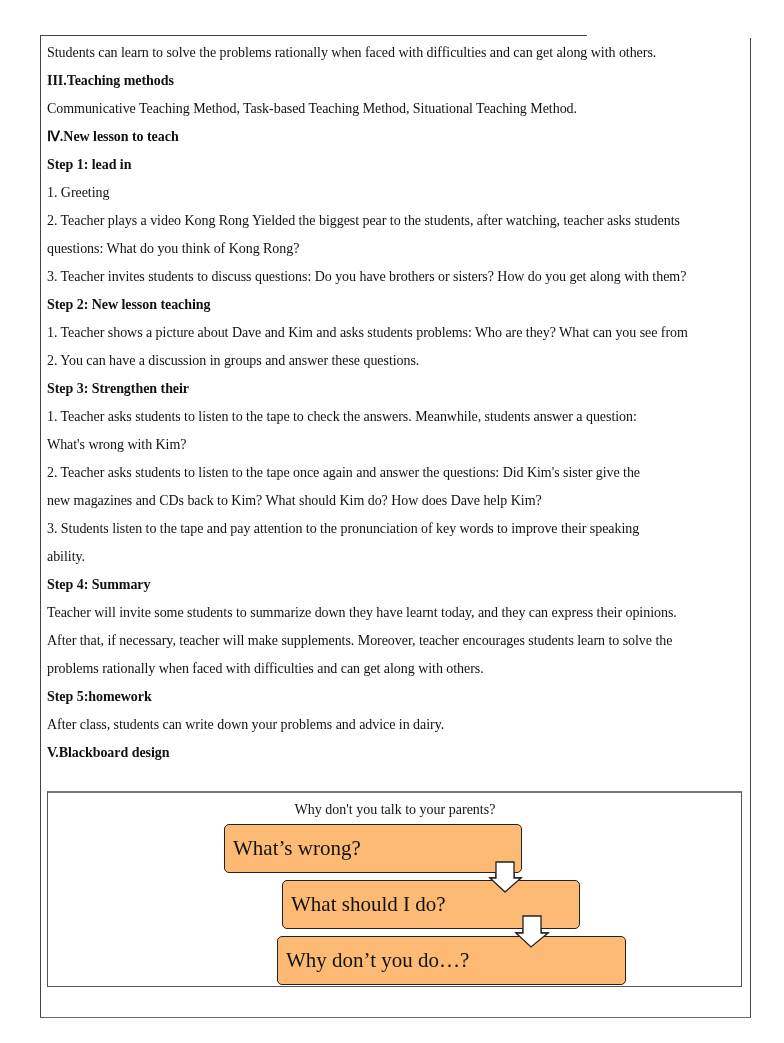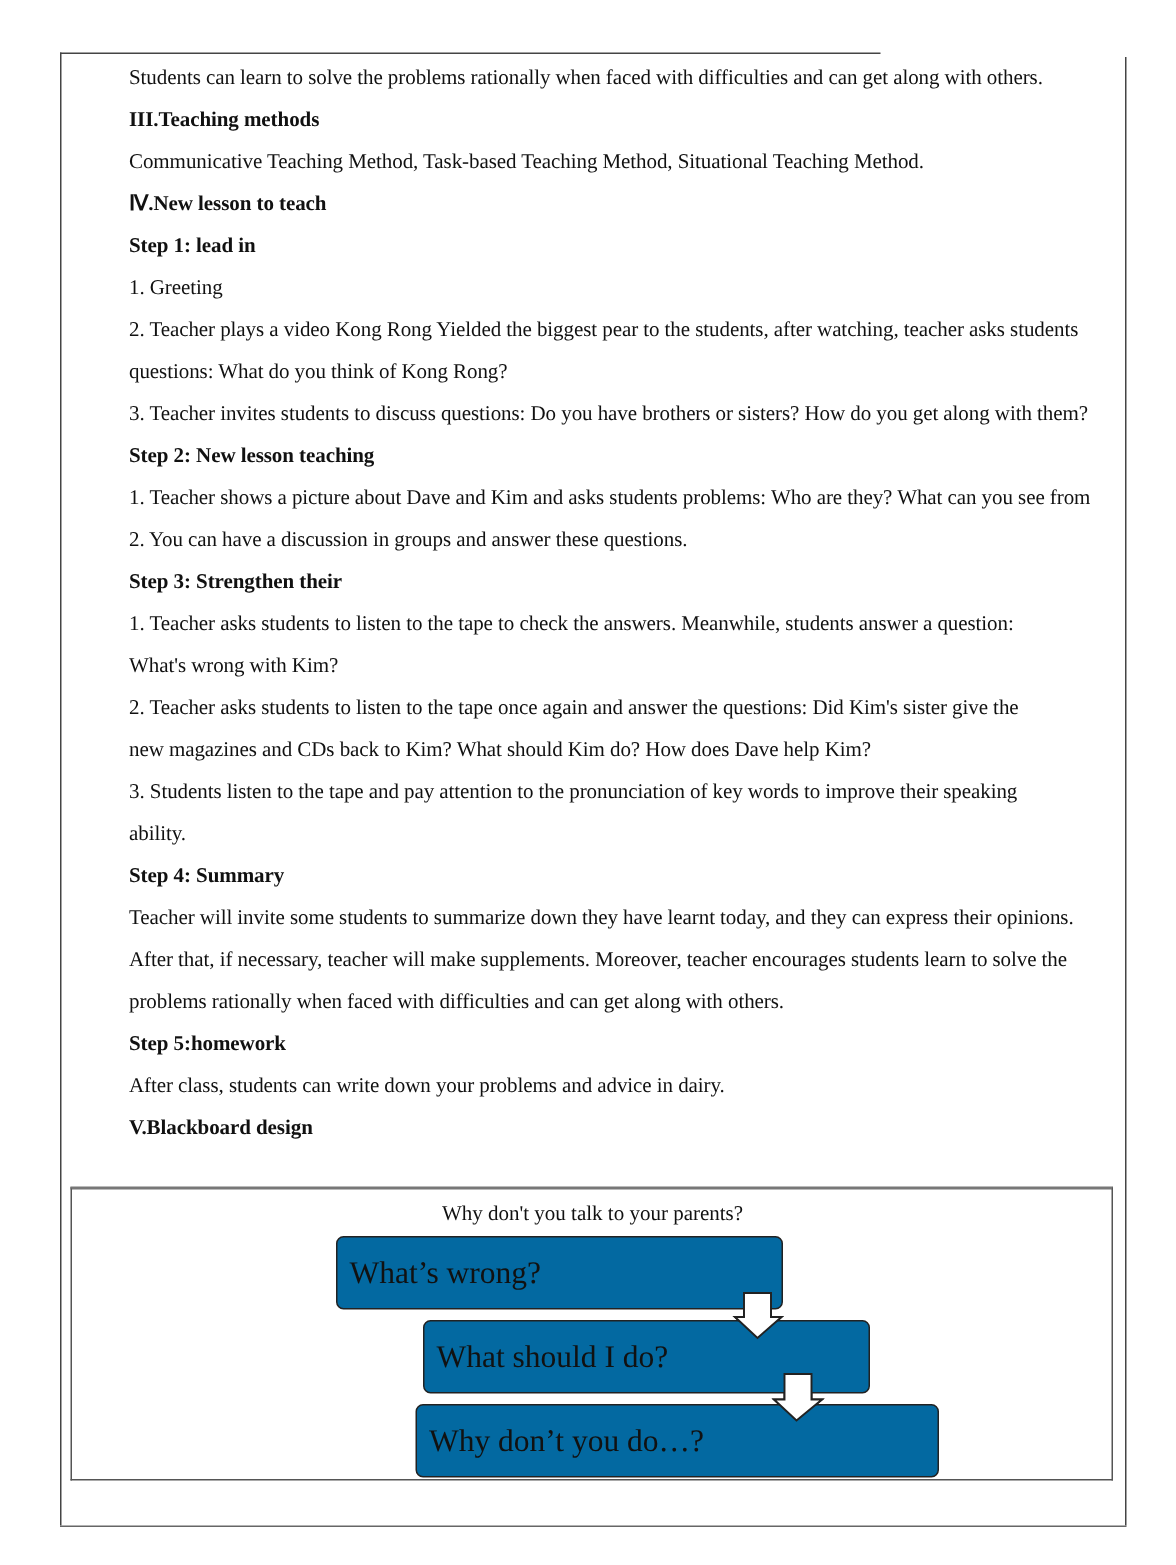--- a/index.html
+++ b/index.html
@@ -8,28 +8,28 @@
   .top-rule { position: absolute; left: 40px; top: 35px; width: 547px; height: 0;
               border-top: 1px solid #444; }
   .outer-left { position: absolute; left: 40px; top: 35px; width: 0; height: 982px;
                 border-left: 1px solid #444; }
   .outer-right { position: absolute; left: 750px; top: 38px; width: 0; height: 979px;
                  border-left: 1px solid #444; }
   .outer-bottom { position: absolute; left: 40px; top: 1017px; width: 711px; height: 0;
                   border-top: 1px solid #666; }
   .content { position: absolute; left: 47px; top: 39px; width: 700px; }
   .line { height: 28px; line-height: 28px; font-size: 14px; white-space: nowrap;
-          letter-spacing: -0.05px; margin-left: 39px; }
+          letter-spacing: -0.05px; }
   .line.bold { font-weight: bold; }
   .bb-box { position: absolute; left: 47px; top: 791px; width: 695px; height: 196px;
             border: 1px solid #555; box-sizing: border-box; border-top: 2px solid #777; }
   .bb-title { position: absolute; left: 0; top: 810px; width: 790px; text-align: center;
               font-size: 14px; line-height: 16px; transform: translateY(-8px); }
   .flow-box { position: absolute; box-sizing: border-box; border: 1.5px solid #222;
-              border-radius: 5px; background: #0369a1; font-size: 21px; line-height: 46px;
+              border-radius: 5px; background: #fdba74; font-size: 21px; line-height: 46px;
               padding-left: 8px; white-space: nowrap; }
   #fb1 { left: 224px; top: 824px; width: 298px; height: 49px; }
   #fb2 { left: 250px; top: 880px; width: 298px; height: 49px; margin-left: 32px; }
   #fb3 { left: 277px; top: 936px; width: 349px; height: 49px; }
   svg.arrows { position: absolute; left: 0; top: 0; width: 784px; height: 1043px; pointer-events: none; }
 </style>
 </head>
 <body>
 
 <div class="top-rule"></div>

